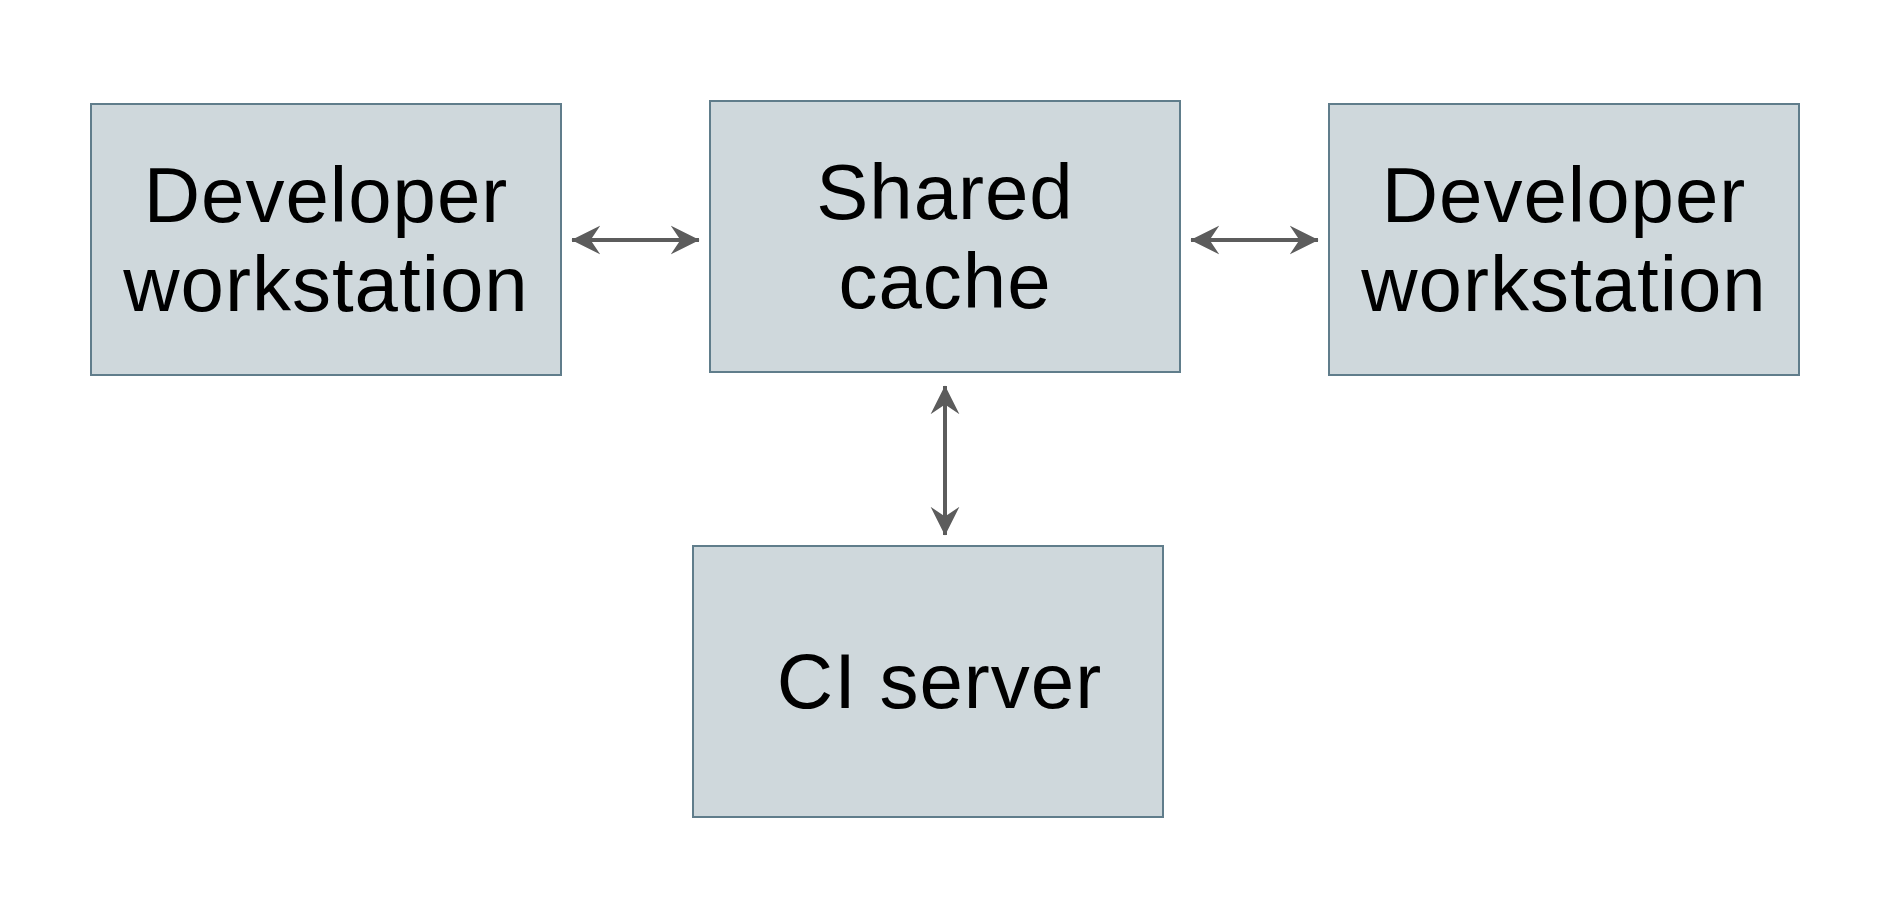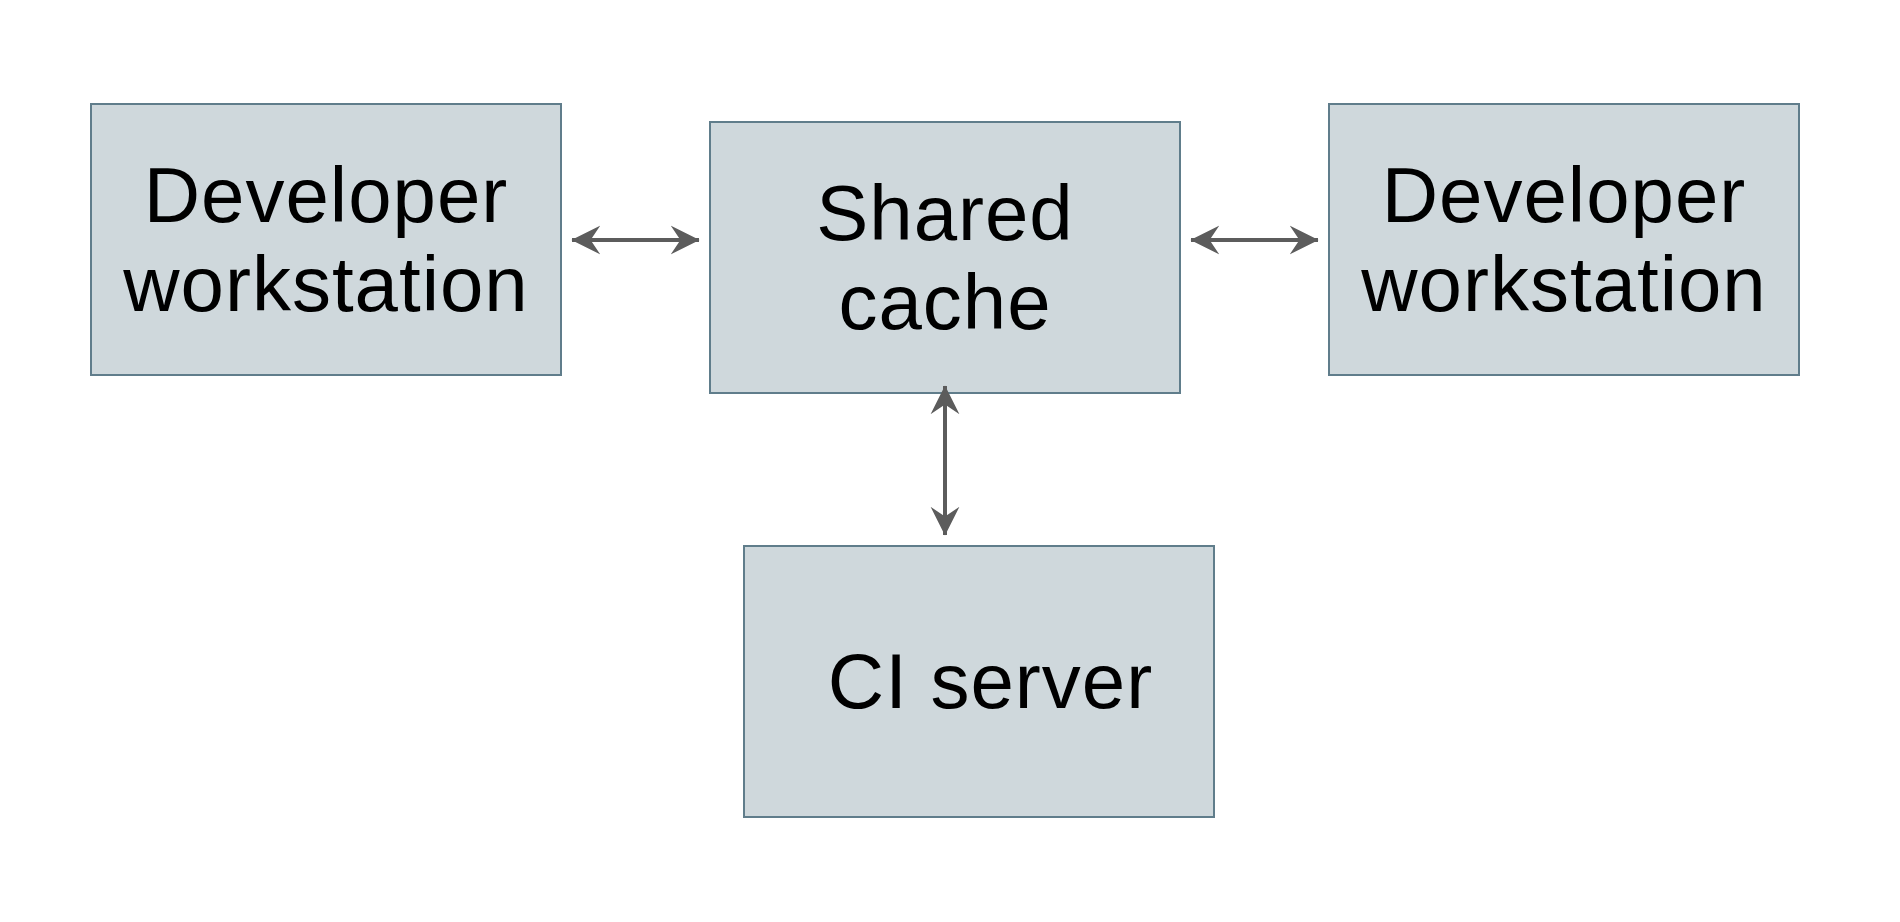--- a/index.html
+++ b/index.html
@@ -33,23 +33,23 @@
     text-align: center;
   }
   .node-label {
     white-space: pre-line;
     color: var(--text);
     font-size: 78px;
     line-height: 1.13;
     letter-spacing: 1px;
   }
   #node-dev-left   { left: 90px;   top: 103px; }
-  #node-cache      { left: 709px;  top: 121px; }
+  #node-cache      { left: 709px;  top: 100px; }
   #node-dev-right  { left: 1328px; top: 103px; }
-  #node-ci         { left: 743px;  top: 545px; padding-left: 23px; }
+  #node-ci         { left: 692px;  top: 545px; padding-left: 23px; }
   svg.edges {
     position: absolute;
     left: 0; top: 0;
     width: 1900px;
     height: 922px;
     pointer-events: none;
   }
   svg.edges line {
     stroke: var(--arrow);
     stroke-width: 4;

